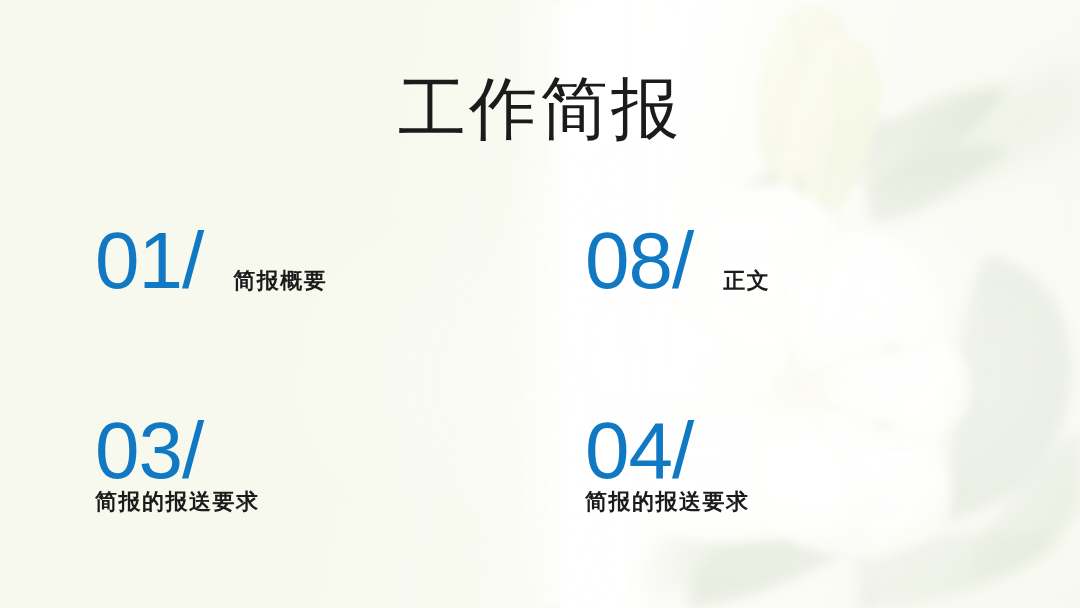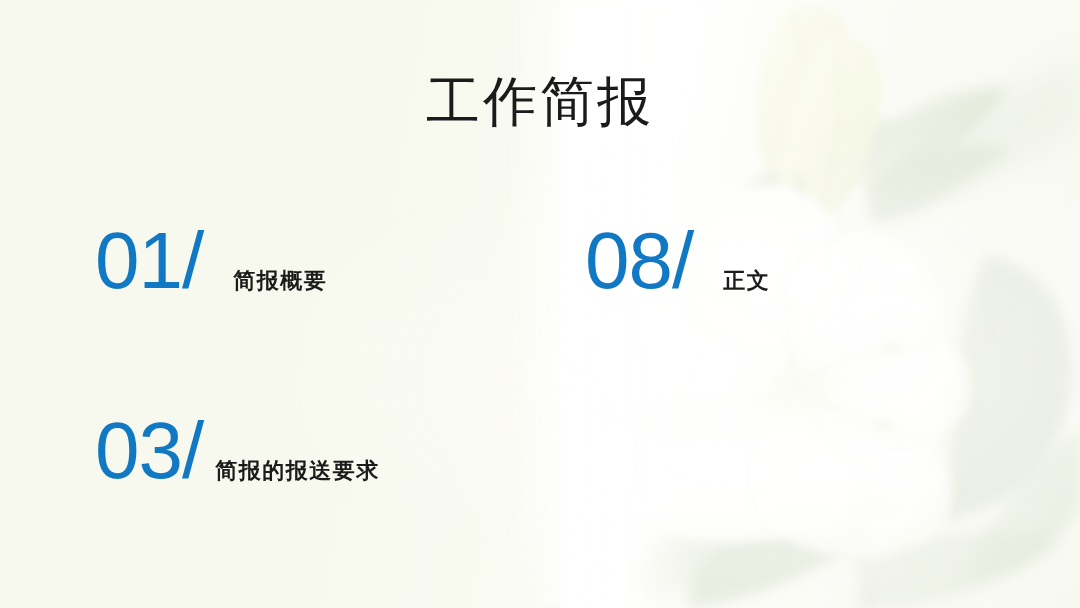--- a/index.html
+++ b/index.html
@@ -36,34 +36,34 @@
     filter:blur(6px);pointer-events:none;
   }
   .vignette{
     position:absolute;inset:0;pointer-events:none;
     background:radial-gradient(ellipse 70% 60% at 74% 62%, rgba(255,255,255,.55) 0%, rgba(255,255,255,0) 70%);
   }
 
   
   .title{
     position:absolute;left:0;top:72px;width:1080px;text-align:center;
-    font-size:54px;line-height:1.08;letter-spacing:3px;
+    font-size:68px;line-height:1.08;letter-spacing:3px;
     color:#1b1b1b;font-weight:400;white-space:nowrap;
   }
 
   
   .agenda{
     position:absolute;left:0;top:214px;width:1080px;height:330px;
     display:grid;grid-template-columns:490px 490px;grid-template-rows:190px 150px;
     column-gap:0;row-gap:0;padding-left:95px;box-sizing:border-box;margin-top:7px;
   }
   .agenda-item{
     display:flex;align-items:baseline;
   }
-  .agenda-item.r2{align-items:baseline;}
+  .agenda-item.r2{align-items:baseline;flex-direction:column;}
 
   .num{
     color:#1178c3;font-size:80px;line-height:1;font-weight:400;
     letter-spacing:-1px;white-space:nowrap;
     font-family:"Liberation Sans","DejaVu Sans",sans-serif;
   }
   .num .slash{font-weight:400;}
 
   .label{
     color:#1b1b1b;font-size:22px;line-height:1;letter-spacing:1.5px;
@@ -215,15 +215,20 @@
       <span class="gap-lg"></span>
       <span class="label">正文</span>
     </div>
 
     <div class="agenda-item r2">
       <span class="num"><span>03</span><span class="slash">/</span></span>
       <span class="gap-sm"></span>
       <span class="label">简报的报送要求</span>
     </div>
 
+    <div class="agenda-item r2">
+      <span class="num"><span>04</span><span class="slash">/</span></span>
+      <span class="gap-lg"></span>
+      <span class="label">简报的报送要求</span>
+    </div>
 
   </div>
 </div>
 
 </body></html>

